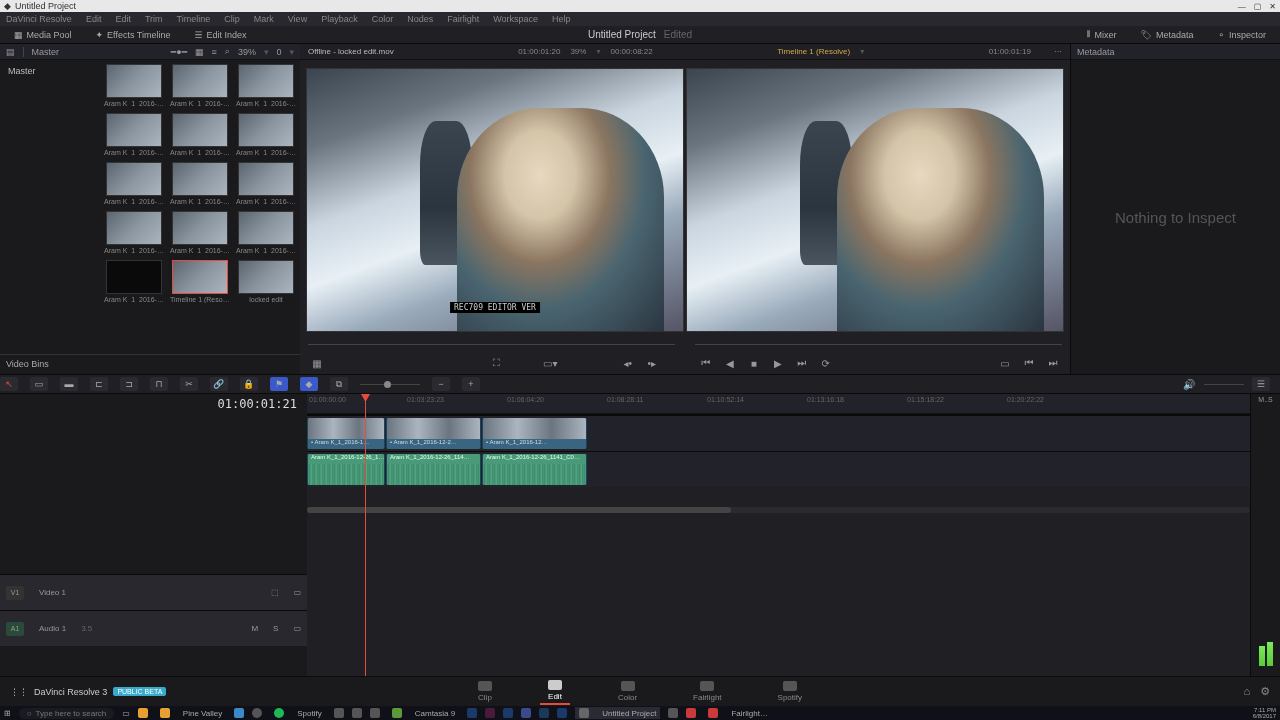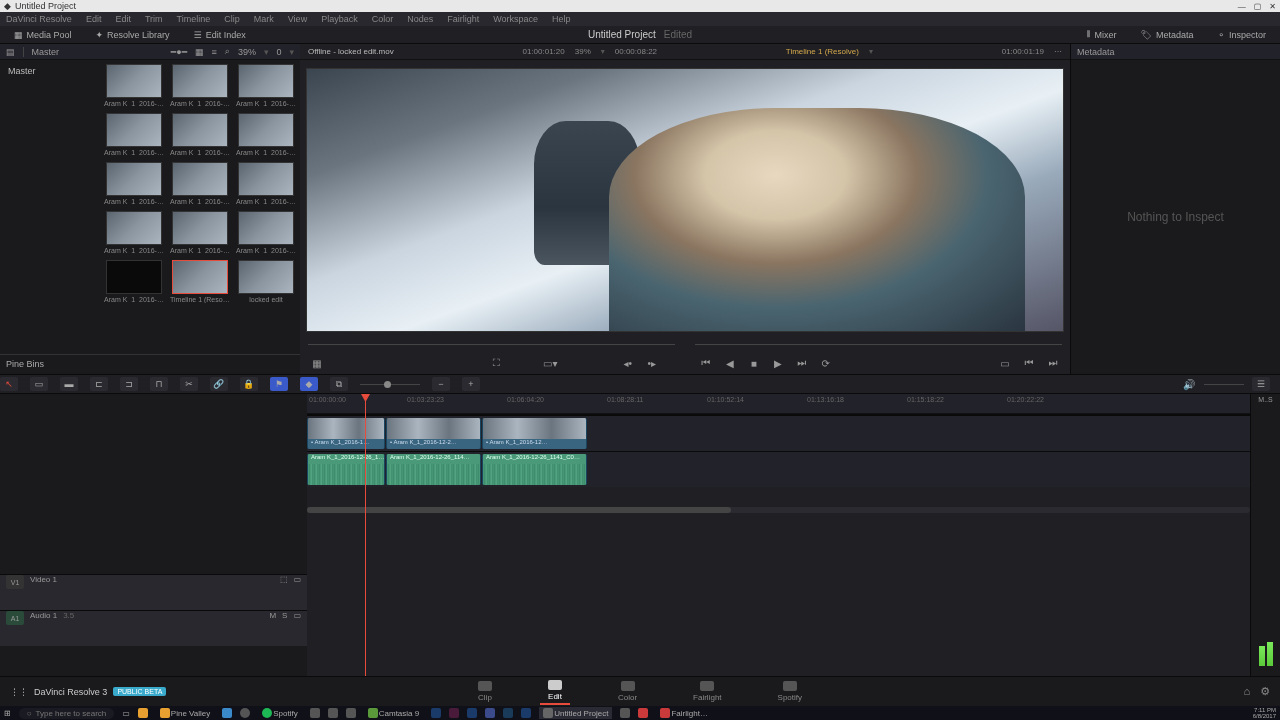--- a/index.html
+++ b/index.html
@@ -34,29 +34,29 @@
 .viewer { flex: 1; background: linear-gradient(160deg, #3a4550 0%, #6a7580 20%, #cad5e0 40%, #e8f0f5 55%, #9ab 70%, #556 100%); position: relative; border: 1px solid #333; }
 .foreground-child { position: absolute; right: 5%; bottom: 0; width: 55%; height: 85%; background: radial-gradient(ellipse at 40% 30%, #e8d8c0 0%, #d4c4a8 20%, #8a7560 40%, #4a6570 60%, #2a3540 100%); border-radius: 40% 40% 0 0; }
 .bg-person { position: absolute; left: 30%; top: 20%; width: 14%; height: 55%; background: linear-gradient(180deg, #3a4550 0%, #2a3540 60%, #4a5560 100%); border-radius: 30% 30% 10% 10%; }
 .watermark { position: absolute; bottom: 18px; left: 50%; transform: translateX(-50%); background: #000; color: #ccc; font-size: 8px; padding: 1px 4px; font-family: monospace; }
 .viewer-scrub { height: 16px; display: flex; align-items: center; justify-content: center; gap: 4px; position: relative; }
 .scrub-track { height: 1px; background: #444; flex: 1; margin: 0 8px; position: relative; }
 .viewer-controls { height: 22px; display: flex; align-items: center; justify-content: center; gap: 10px; padding: 0 10px; }
 .vc-btn { width: 14px; height: 14px; display: flex; align-items: center; justify-content: center; color: #999; font-size: 10px; cursor: pointer; }
 .inspector { width: 210px; background: #1a1a1d; border-left: 1px solid #0a0a0a; display: flex; flex-direction: column; }
 .insp-header { height: 16px; background: #22222a; padding: 0 6px; display: flex; align-items: center; font-size: 9px; border-bottom: 1px solid #111; }
-.insp-body { flex: 1; display: flex; align-items: center; justify-content: center; color: #555; font-size: 12px; }
+.insp-body { flex: 1; display: flex; align-items: center; justify-content: center; color: #555; font-size: 15px; }
 .timeline-toolbar { height: 20px; background: #1f1f24; display: flex; align-items: center; justify-content: center; gap: 12px; border-top: 1px solid #0a0a0a; border-bottom: 1px solid #0a0a0a; }
 .tt-btn { width: 18px; height: 14px; background: #2a2a30; border-radius: 2px; display: flex; align-items: center; justify-content: center; font-size: 9px; color: #aaa; cursor: pointer; }
 .tt-btn.sel { color: #e64b3c; }
 .timeline-area { display: flex; height: 282px; background: #1f1f24; }
 .tl-left { width: 307px; background: #1a1a1d; display: flex; flex-direction: column; }
 .tl-tc { height: 20px; display: flex; align-items: center; padding: 0 10px; font-size: 12px; color: #ddd; justify-content: flex-end; font-family: monospace; }
 .tl-spacer { flex: 1; }
-.track-head { height: 36px; border-top: 1px solid #0a0a0a; display: flex; align-items: flex-start; padding: 0 6px; gap: 6px; font-size: 8px; background: #28282e; }
+.track-head { height: 36px; border-top: 1px solid #0a0a0a; display: flex; align-items: center; padding: 0 6px; gap: 15px; font-size: 8px; background: #28282e; }
 .track-badge { width: 18px; height: 14px; background: #333; border-radius: 2px; display: flex; align-items: center; justify-content: center; font-size: 7px; }
 .track-head.audio .track-badge { background: #2a4a3a; }
 .tl-right { flex: 1; position: relative; overflow: hidden; }
 .ruler { height: 20px; background: #22222a; border-bottom: 1px solid #111; position: relative; display: flex; }
 .ruler-tick { position: absolute; font-size: 7px; color: #666; top: 2px; }
 .playhead { position: absolute; top: 0; bottom: 0; width: 1px; background: #e64b3c; z-index: 10; }
 .playhead::before { content: ''; position: absolute; top: 0; left: -4px; width: 9px; height: 8px; background: #e64b3c; clip-path: polygon(0 0, 100% 0, 50% 100%); }
 .track-lane { height: 36px; border-top: 1px solid #0a0a0a; position: relative; background: #22222a; }
 .track-lane.spacer { flex: 1; height: auto; background: #1d1d22; }
 .clip { position: absolute; top: 2px; bottom: 2px; border-radius: 2px; overflow: hidden; display: flex; flex-direction: column; border-left: 1px solid #1a4560; border-right: 1px solid #1a4560; }
@@ -72,21 +72,21 @@
 .page-nav { height: 30px; background: #1a1a1d; border-top: 1px solid #0a0a0a; display: flex; align-items: center; justify-content: center; gap: 40px; position: relative; }
 .page-tab { display: flex; flex-direction: column; align-items: center; gap: 2px; font-size: 8px; color: #888; cursor: pointer; padding: 2px 8px; }
 .page-tab.active { color: #fff; border-bottom: 2px solid #e64b3c; }
 .page-tab-icon { width: 14px; height: 10px; background: #555; border-radius: 2px; }
 .page-tab.active .page-tab-icon { background: #ccc; }
 .version-badge { position: absolute; left: 10px; display: flex; align-items: center; gap: 6px; font-size: 9px; color: #ccc; }
 .beta { background: #3aaacc; color: #fff; padding: 1px 4px; font-size: 7px; border-radius: 2px; }
 .page-right-icons { position: absolute; right: 10px; display: flex; gap: 10px; color: #888; font-size: 11px; }
 .taskbar { height: 14px; background: #101018; display: flex; align-items: center; padding: 0 4px; gap: 8px; font-size: 8px; color: #aaa; }
 .tb-search { background: #1a1a22; border-radius: 8px; padding: 1px 8px; color: #777; display: flex; align-items: center; gap: 4px; }
-.tb-item { display: flex; align-items: center; gap: 1px; padding: 1px 4px; }
+.tb-item { display: flex; align-items: center; gap: 13px; padding: 1px 4px; }
 .tb-item.active { background: #2a2a35; }
 .tb-time { margin-left: auto; display: flex; flex-direction: column; align-items: flex-end; line-height: 1; font-size: 6px; }
 .icon-sq { width: 10px; height: 10px; background: #555; border-radius: 2px; display: inline-block; }
 </style>
 </head>
 <body>
 
 <div class="titlebar">
   <div class="titlebar-left">
       <span>◆</span>
@@ -116,21 +116,21 @@
   <span>Help</span>
 </div>
 
 <div class="toolbar">
   <div class="tool-item">
       <span>▦</span>
       <span>Media Pool</span>
     </div>
   <div class="tool-item">
       <span>✦</span>
-      <span>Resolve Library</span>
+      <span>Effects Timeline</span>
     </div>
   <div class="tool-item">
       <span>☰</span>
       <span>Edit Index</span>
     </div>
   <div class="project-title">
       <span>Untitled Project</span>
       <span style="color:#666">Edited</span>
     </div>
   <div class="tool-right">
@@ -224,44 +224,49 @@
         <div class="thumb-item">
             <div class="thumb selected"></div>
             <div class="thumb-label">Timeline 1 (Resolve)</div>
           </div>
         <div class="thumb-item">
             <div class="thumb"></div>
             <div class="thumb-label">locked edit</div>
           </div>
       </div>
     </div>
-    <div class="smart-bins">Pine Bins</div>
+    <div class="smart-bins">Video Bins</div>
   </div>
 
   <div class="viewers">
     <div class="viewer-header" style="position:relative">
       <div style="display:flex;gap:8px;align-items:center">
         <span class="vh-center" style="position:static;transform:none">Offline - locked edit.mov</span>
       </div>
       <div style="display:flex;gap:10px;align-items:center">
         <span>01:00:01:20</span>
         <span>39%</span>
         <span style="color:#555">▾</span>
         <span>00:00:08:22</span>
       </div>
       <div style="display:flex;gap:10px;align-items:center">
         <span class="vh-timeline">Timeline 1 (Resolve)</span>
         <span style="color:#555">▾</span>
       </div>
-      <div style="display:flex;gap:10px;align-items:center">
+      <div style="display:flex;gap:23px;align-items:center">
         <span>01:00:01:19</span>
         <span>⋯</span>
       </div>
     </div>
     <div class="dual-viewer">
+      <div class="viewer">
+        <div class="bg-person"></div>
+          <div class="foreground-child"></div>
+        <div class="watermark">REC709 EDITOR VER</div>
+      </div>
       <div class="viewer">
         <div class="bg-person"></div>
           <div class="foreground-child"></div>
       </div>
     </div>
     <div class="viewer-scrub">
         <div class="scrub-track"></div>
         <div class="scrub-track"></div>
       </div>
     <div class="viewer-controls">
@@ -313,20 +318,21 @@
   <span class="tt-btn">+</span>
   <span style="margin-left:auto;margin-right:10px;display:flex;gap:8px;align-items:center">
     <span>🔊</span>
     <span style="width:40px;height:1px;background:#444"></span>
     <span class="tt-btn">☰</span>
   </span>
 </div>
 
 <div class="timeline-area">
   <div class="tl-left">
+    <div class="tl-tc">01:00:01:21</div>
     <div class="tl-spacer"></div>
     <div class="track-head">
       <span class="track-badge">V1</span>
       <span>Video 1</span>
       <span style="margin-left:auto">⬚</span>
       <span>▭</span>
     </div>
     <div class="track-head audio">
       <span class="track-badge">A1</span>
       <span>Audio 1</span>

